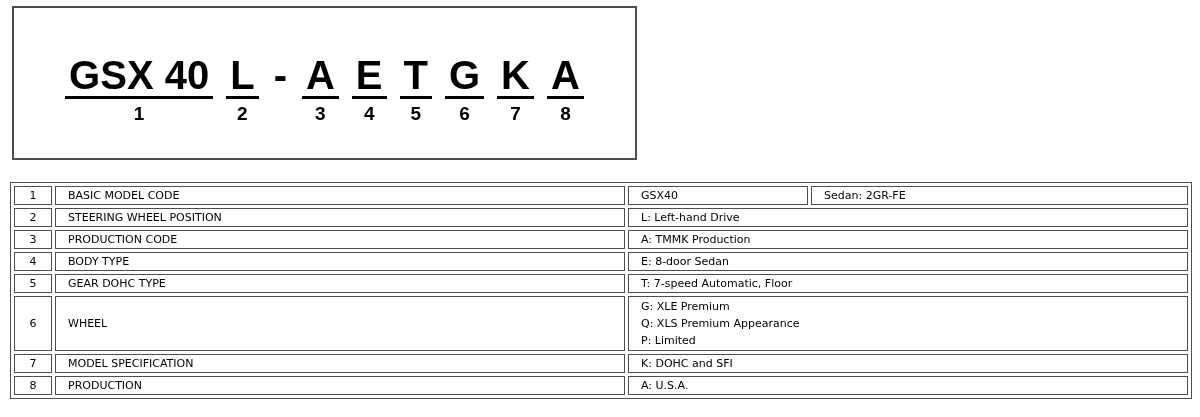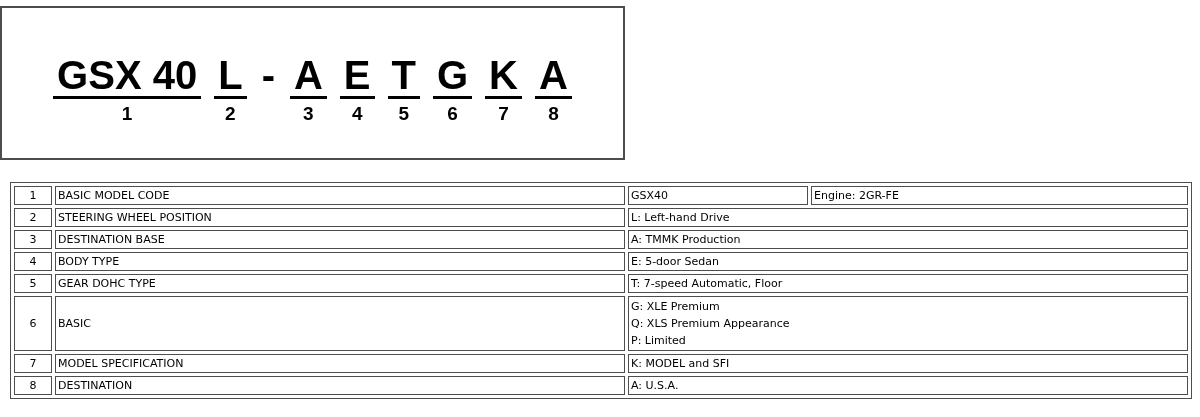--- a/index.html
+++ b/index.html
@@ -8,21 +8,21 @@
     background: #ffffff;
     font-family: "DejaVu Sans", sans-serif;
     color: #000000;
     position: relative;
     overflow: hidden;
   }
 
   
   .code-box {
     position: absolute;
-    left: 0; top: 6px;
+    left: 12px; top: 6px;
     width: 625px; height: 154px;
     border: 2px solid #4d4d4d;
     background: #ffffff;
   }
   .code-row {
     display: flex;
     justify-content: center;
     align-items: flex-end;
     column-gap: 13px;
     margin-top: 47px;
@@ -55,21 +55,21 @@
     width: 1182px;
     border-collapse: separate;
     border-spacing: 3px;
     border: 1px solid #4d4d4d;
     background: #ffffff;
     table-layout: fixed;
     font-size: 11px;
   }
   .code-table td {
     border: 1px solid #4d4d4d;
-    padding: 1px 2px;
+    padding: 1px 12px;
     height: 19px;
     vertical-align: middle;
     line-height: 15px;
     background: #ffffff;
     overflow: hidden;
     white-space: nowrap;
   }
   .code-table td.num { text-align: center; padding: 1px 2px; }
   .code-table tr.tall td { height: 53px; }
   .code-table tr.tall td.val { line-height: 17px; margin-left: 35px; }
@@ -137,55 +137,55 @@
     <col class="col-num">
       <col class="col-item">
       <col class="col-val">
       <col class="col-extra">
   </colgroup>
   <tbody>
     <tr>
       <td class="num">1</td>
       <td>BASIC MODEL CODE</td>
       <td class="val">GSX40</td>
-      <td class="val">Engine: 2GR-FE</td>
+      <td class="val">Sedan: 2GR-FE</td>
     </tr>
     <tr>
       <td class="num">2</td>
       <td>STEERING WHEEL POSITION</td>
       <td class="val" colspan="2">L: Left-hand Drive</td>
     </tr>
     <tr>
       <td class="num">3</td>
-      <td>DESTINATION BASE</td>
+      <td>PRODUCTION CODE</td>
       <td class="val" colspan="2">A: TMMK Production</td>
     </tr>
     <tr>
       <td class="num">4</td>
       <td>BODY TYPE</td>
-      <td class="val" colspan="2">E: 5-door Sedan</td>
+      <td class="val" colspan="2">E: 8-door Sedan</td>
     </tr>
     <tr>
       <td class="num">5</td>
       <td>GEAR DOHC TYPE</td>
       <td class="val" colspan="2">T: 7-speed Automatic, Floor</td>
     </tr>
     <tr class="tall">
       <td class="num">6</td>
-      <td>BASIC</td>
+      <td>WHEEL</td>
       <td class="val" colspan="2">
         <div>G: XLE Premium</div>
         <div>Q: XLS Premium Appearance</div>
         <div>P: Limited</div>
       </td>
     </tr>
     <tr>
       <td class="num">7</td>
       <td>MODEL SPECIFICATION</td>
-      <td class="val" colspan="2">K: MODEL and SFI</td>
+      <td class="val" colspan="2">K: DOHC and SFI</td>
     </tr>
     <tr>
       <td class="num">8</td>
-      <td>DESTINATION</td>
+      <td>PRODUCTION</td>
       <td class="val" colspan="2">A: U.S.A.</td>
     </tr>
   </tbody>
 </table>
 
 </body></html>

